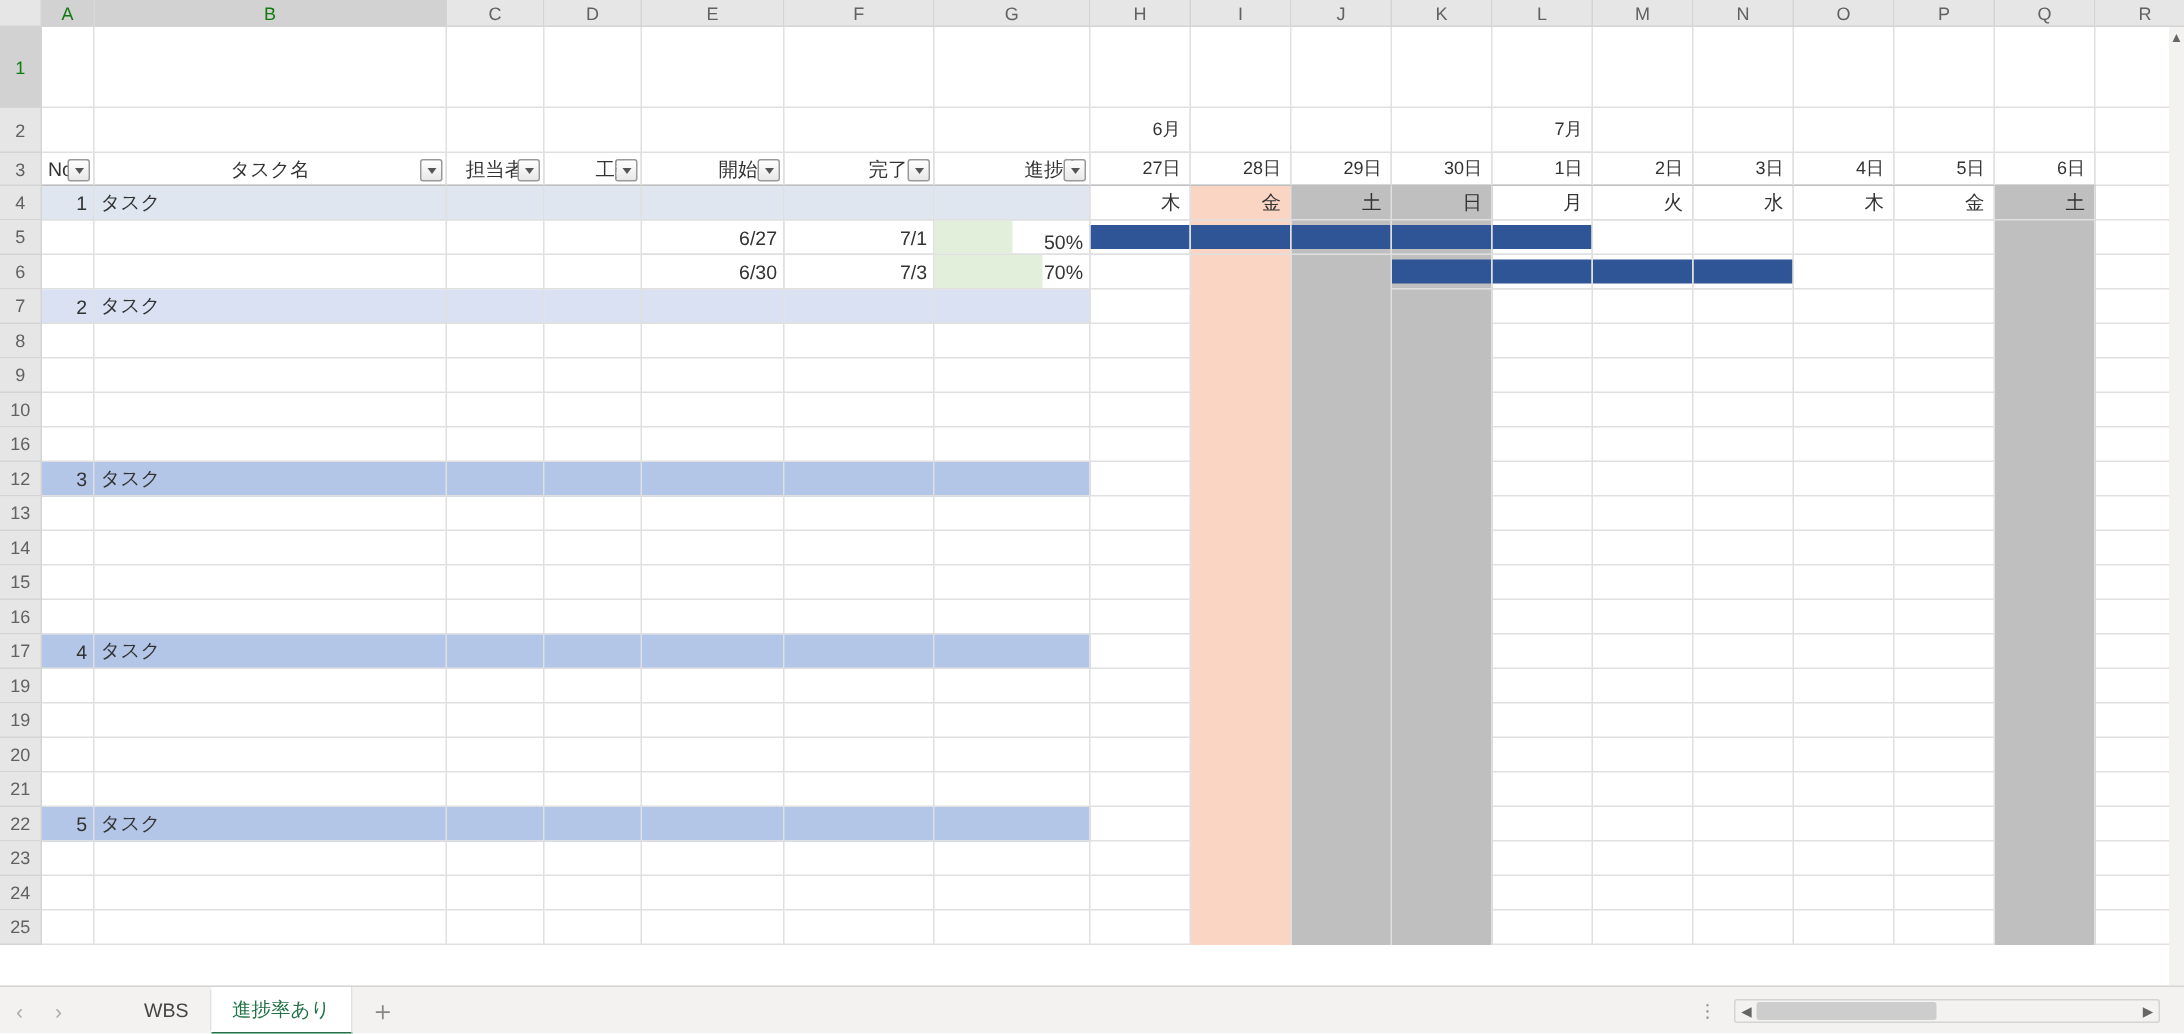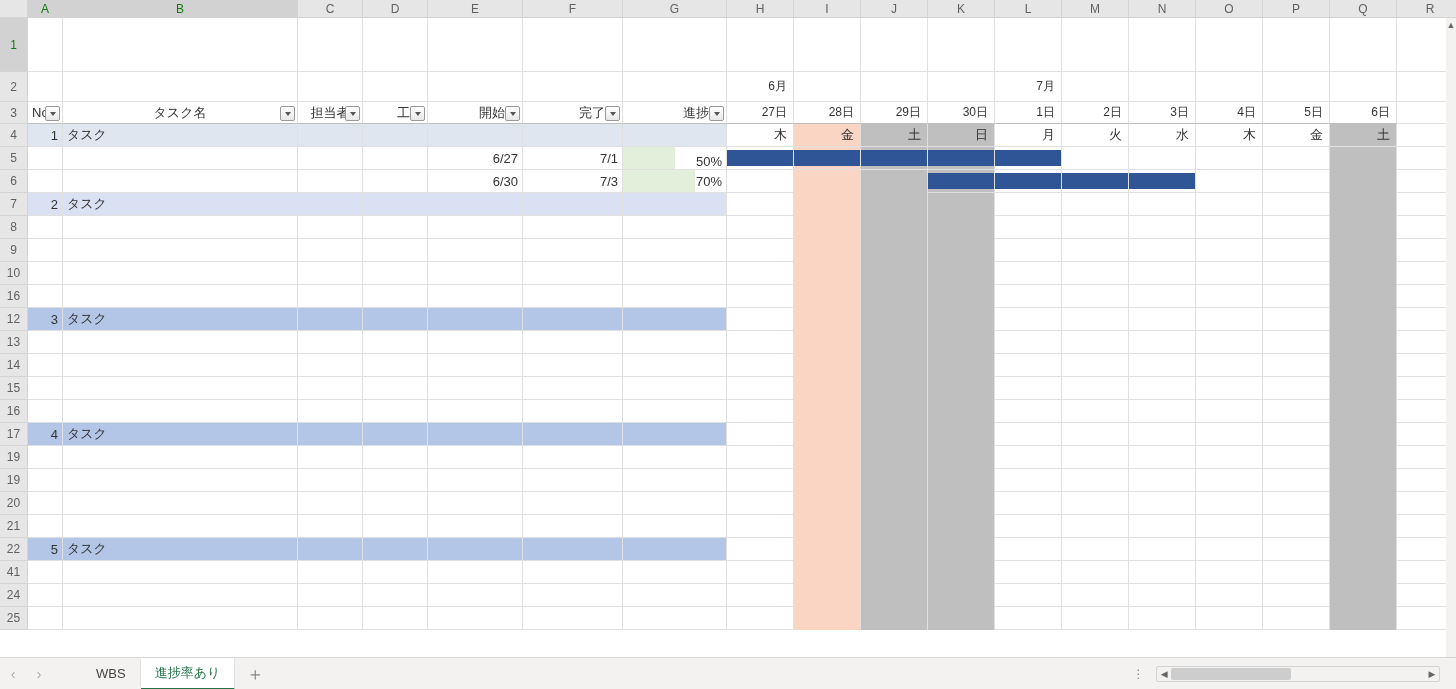--- a/index.html
+++ b/index.html
@@ -221,21 +221,21 @@
     <div class="rowhdr" style="grid-area: 14 / 1 / 15 / 2;">13</div>
     <div class="rowhdr" style="grid-area: 15 / 1 / 16 / 2;">14</div>
     <div class="rowhdr" style="grid-area: 16 / 1 / 17 / 2;">15</div>
     <div class="rowhdr" style="grid-area: 17 / 1 / 18 / 2;">16</div>
     <div class="rowhdr" style="grid-area: 18 / 1 / 19 / 2;">17</div>
     <div class="rowhdr" style="grid-area: 19 / 1 / 20 / 2;">19</div>
     <div class="rowhdr" style="grid-area: 20 / 1 / 21 / 2;">19</div>
     <div class="rowhdr" style="grid-area: 21 / 1 / 22 / 2; text-align: center;">20</div>
     <div class="rowhdr" style="grid-area: 22 / 1 / 23 / 2;">21</div>
     <div class="rowhdr" style="grid-area: 23 / 1 / 24 / 2;">22</div>
-    <div class="rowhdr" style="grid-area: 24 / 1 / 25 / 2;">41</div>
+    <div class="rowhdr" style="grid-area: 24 / 1 / 25 / 2;">23</div>
     <div class="rowhdr" style="grid-area: 25 / 1 / 26 / 2;">24</div>
     <div class="rowhdr" style="grid-area: 26 / 1 / 27 / 2;">25</div>
     <div class="cell" style="grid-area: 2 / 2 / 3 / 3;"></div>
     <div class="cell" style="grid-area: 2 / 3 / 3 / 4;"></div>
     <div class="cell" style="grid-area: 2 / 4 / 3 / 5;"></div>
     <div class="cell" style="grid-area: 2 / 5 / 3 / 6;"></div>
     <div class="cell" style="grid-area: 2 / 6 / 3 / 7;"></div>
     <div class="cell" style="grid-area: 2 / 7 / 3 / 8;"></div>
     <div class="cell" style="grid-area: 2 / 8 / 3 / 9;"></div>
     <div class="cell" style="grid-area: 2 / 9 / 3 / 10;"></div>

